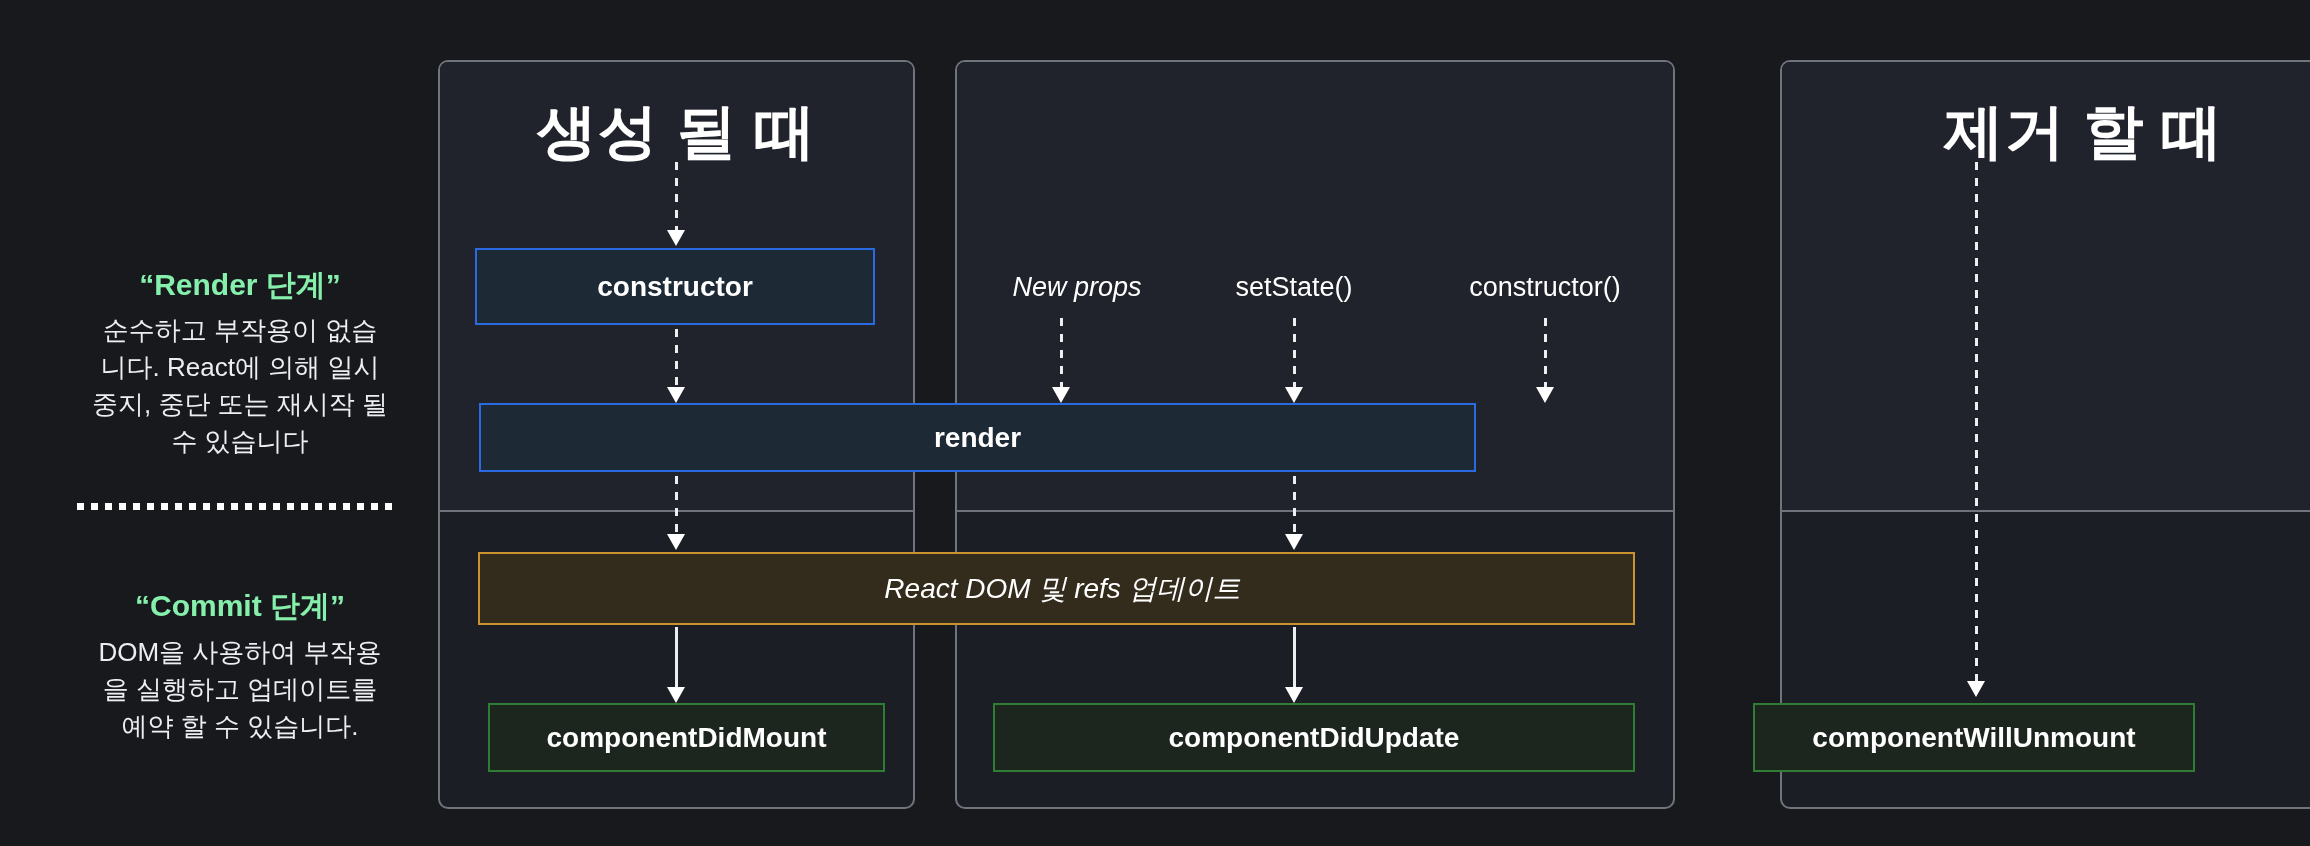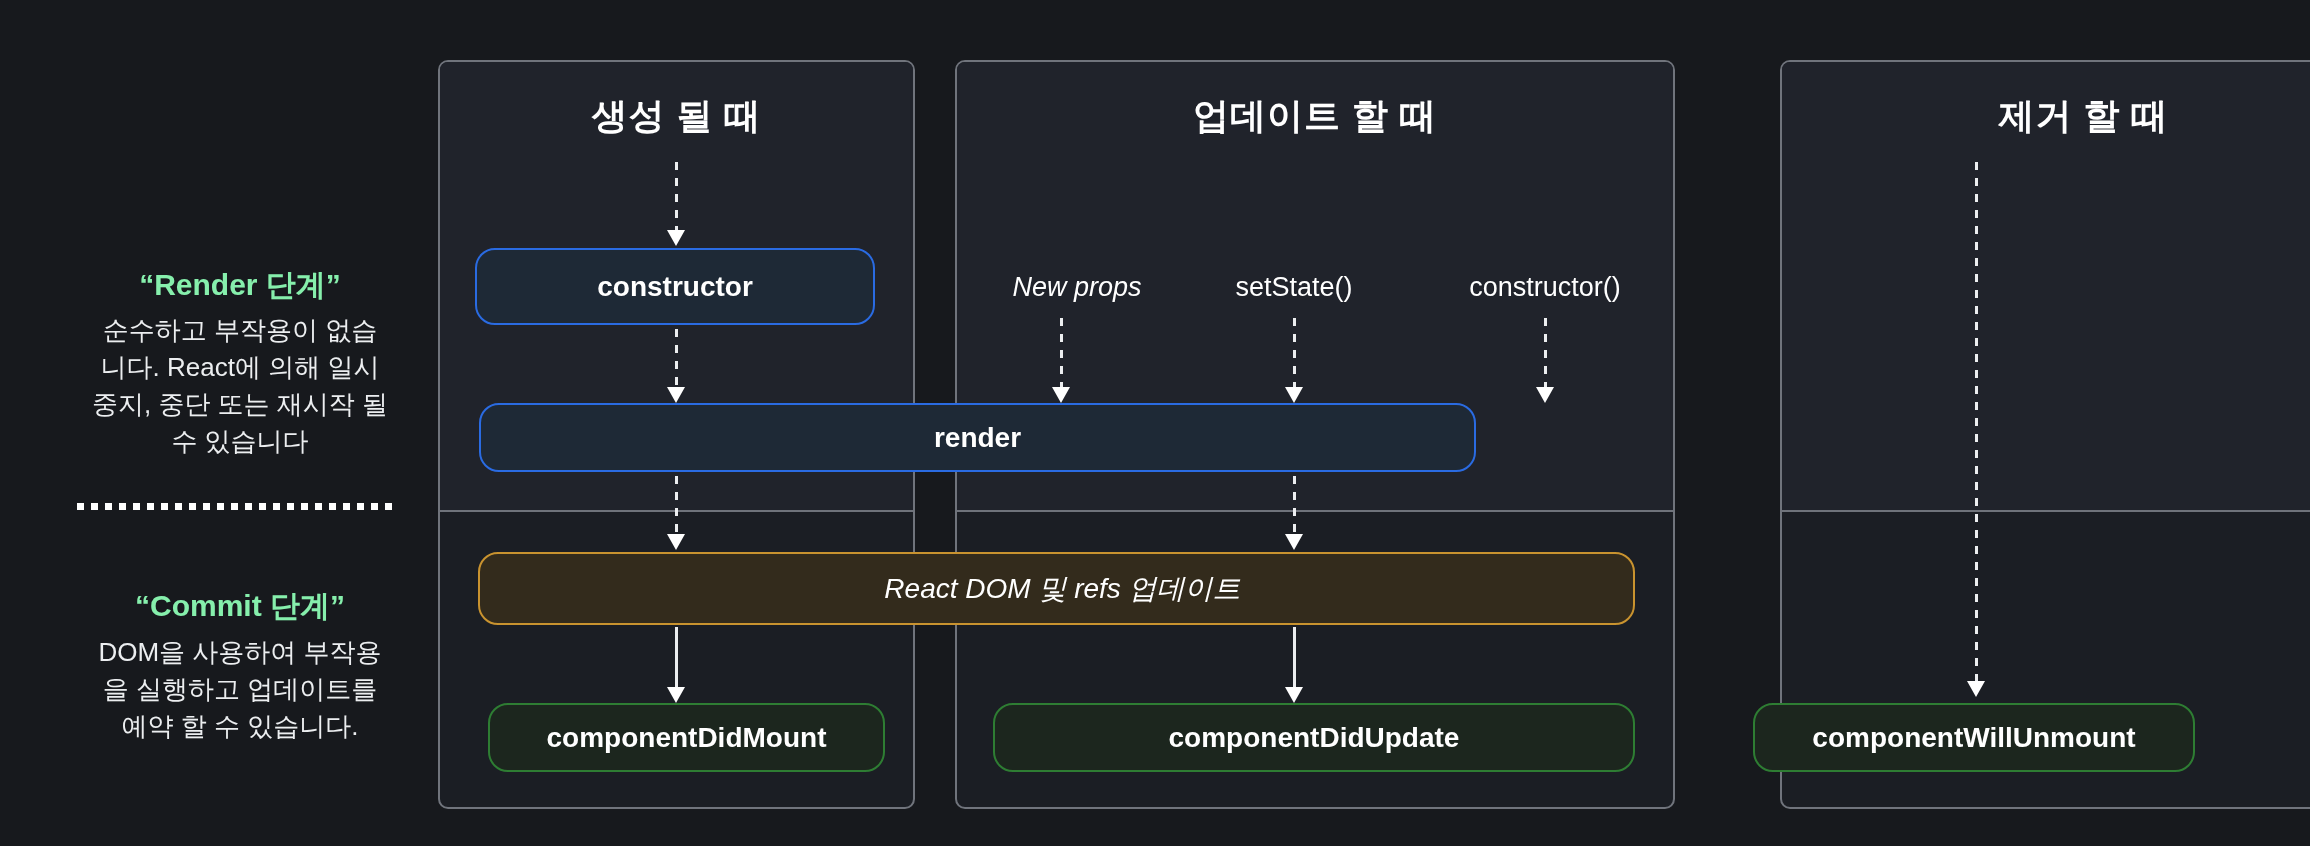--- a/index.html
+++ b/index.html
@@ -20,25 +20,25 @@
     position:absolute;top:60px;height:749px;background:#1b1e24;
     border:2px solid #70747c;border-radius:10px;box-sizing:border-box;
   }
   .panel-top{
     position:absolute;top:0;left:0;right:0;height:448px;background:#20232b;
     border-radius:8px 8px 0 0;
   }
   .panel-split{position:absolute;top:448px;left:0;right:0;height:2px;background:#6f737b;}
   .col-title{
     position:absolute;top:30px;left:0;right:0;text-align:center;margin:0;
-    font-size:36px;font-weight:700;color:#ffffff;letter-spacing:1px;
+    font-size:60px;font-weight:700;color:#ffffff;letter-spacing:1px;
   }
   
   .node{
-    position:absolute;box-sizing:border-box;border-radius:20px;
+    position:absolute;box-sizing:border-box;border-radius:0;
     display:flex;align-items:center;justify-content:center;
     font-size:28px;font-weight:700;color:#ffffff;z-index:5;
   }
   .node-blue{background:#1e2936;border:2.5px solid #2a6be2;}
   .node-gold{background:#332b1c;border:2.5px solid #c9932f;font-weight:500;font-style:italic;}
   .node-green{background:#1c261e;border:2px solid #2e7d33;}
   
   .vline{position:absolute;width:2.5px;z-index:4;}
   .vline.dashed{background:repeating-linear-gradient(180deg,#eceef0 0 8px,transparent 8px 16px);}
   .vline.solid{background:#eceef0;}
@@ -74,21 +74,20 @@
 
   <section class="panel" style="left:438px;width:477px;">
     <div class="panel-top"></div>
     <div class="panel-split"></div>
     <h2 class="col-title">생성 될 때</h2>
   </section>
 
   <section class="panel" style="left:955px;width:720px;">
     <div class="panel-top"></div>
     <div class="panel-split"></div>
-    <h2 class="col-title">업데이트 할 때</h2>
   </section>
 
   <section class="panel" style="left:1780px;width:607px;">
     <div class="panel-top"></div>
     <div class="panel-split"></div>
     <h2 class="col-title">제거 할 때</h2>
   </section>
 
   <div class="trigger italic" style="left:1061px;">New props</div>
   <div class="trigger" style="left:1294px;">setState()</div>

